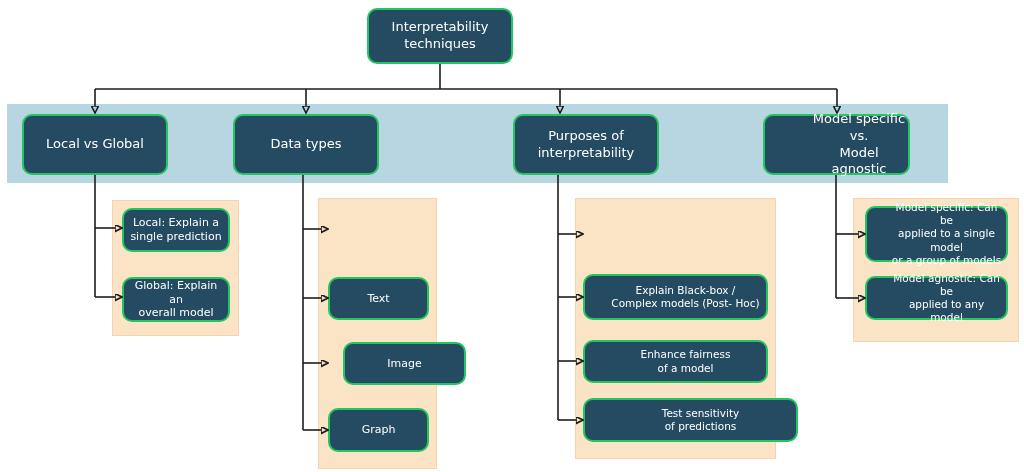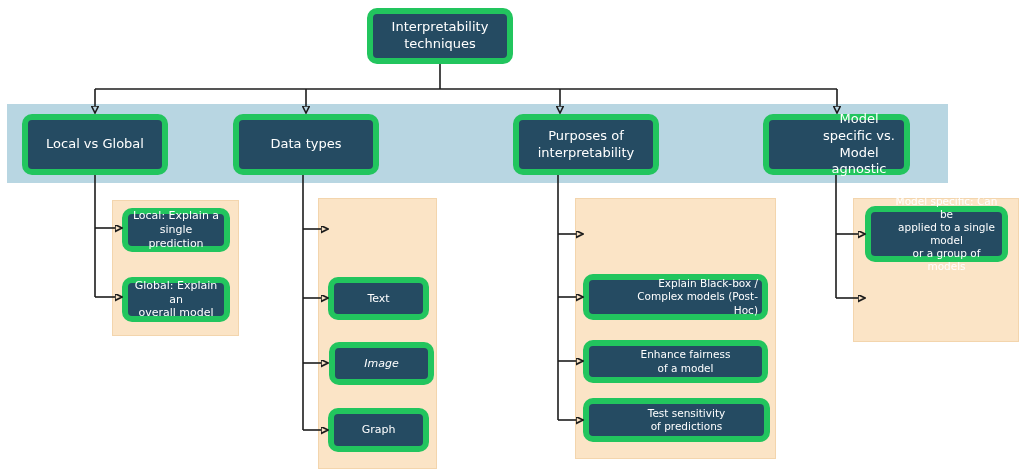--- a/index.html
+++ b/index.html
@@ -15,21 +15,21 @@
     background:#b8d6e2;
   }
   .group{
     position:absolute;
     background:#fbe4c6;
     border:1px solid #f3d5ad;
   }
   .node{
     position:absolute;
     background:#254b62;
-    border:6px solid #22c55e;
+    border:2px solid #22c55e;
     border-radius:10px;
     color:#ffffff;
     display:flex;align-items:center;justify-content:center;
     text-align:center;
     white-space:pre-line;
     box-sizing:border-box;
     line-height:1.3;
   }
   .cat{font-size:13px;}
   .root{font-size:13px;}
@@ -62,33 +62,35 @@
 interpretability</div>
   <div class="node cat" style="left:763px;top:114px;width:147px;height:61px;padding-left:45px;">Model specific vs.
 Model agnostic</div>
 
   <div class="node child" style="left:122px;top:208px;width:108px;height:44px;">Local: Explain a
 single prediction</div>
   <div class="node child" style="left:122px;top:277px;width:108px;height:45px;">Global: Explain an
 overall model</div>
 
   <div class="node child" style="left:328px;top:277px;width:101px;height:43px;">Text</div>
-  <div class="node child" style="left:329px;top:342px;width:105px;height:43px;font-style:italic;">Image</div>
+  <div class="node child" style="left:343px;top:342px;width:123px;height:43px;">Image</div>
   <div class="node child" style="left:328px;top:408px;width:101px;height:44px;">Graph</div>
 
-  <div class="node child small" style="left:583px;top:274px;width:185px;height:46px;text-align:right;">Explain Black-box /
+  <div class="node child small" style="left:583px;top:274px;width:185px;height:46px;">Explain Black-box /
 Complex models (Post- Hoc)</div>
   <div class="node child small" style="left:583px;top:340px;width:185px;height:43px;">Enhance fairness
 of a model</div>
-  <div class="node child small" style="left:583px;top:398px;width:187px;height:44px;">Test sensitivity
+  <div class="node child small" style="left:583px;top:398px;width:215px;height:44px;">Test sensitivity
 of predictions</div>
 
   <div class="node child small" style="left:865px;top:206px;width:143px;height:56px;">Model specific: Can be
 applied to a single model
 or a group of models</div>
+  <div class="node child small" style="left:865px;top:276px;width:143px;height:44px;">Model agnostic: Can be
+applied to any model</div>
 
   <svg class="connectors" viewBox="0 0 1024 472">
     <defs>
       <marker id="arr" markerWidth="8" markerHeight="8" refX="0" refY="3.5" orient="auto" markerUnits="userSpaceOnUse">
         <path d="M0,0 L7,3.5 L0,7 Z" fill="#1c1c1c" stroke="none"></path>
       </marker>
     </defs>
 
     <path d="M440,64 V89"></path>
     <path d="M95,89 H837"></path>

